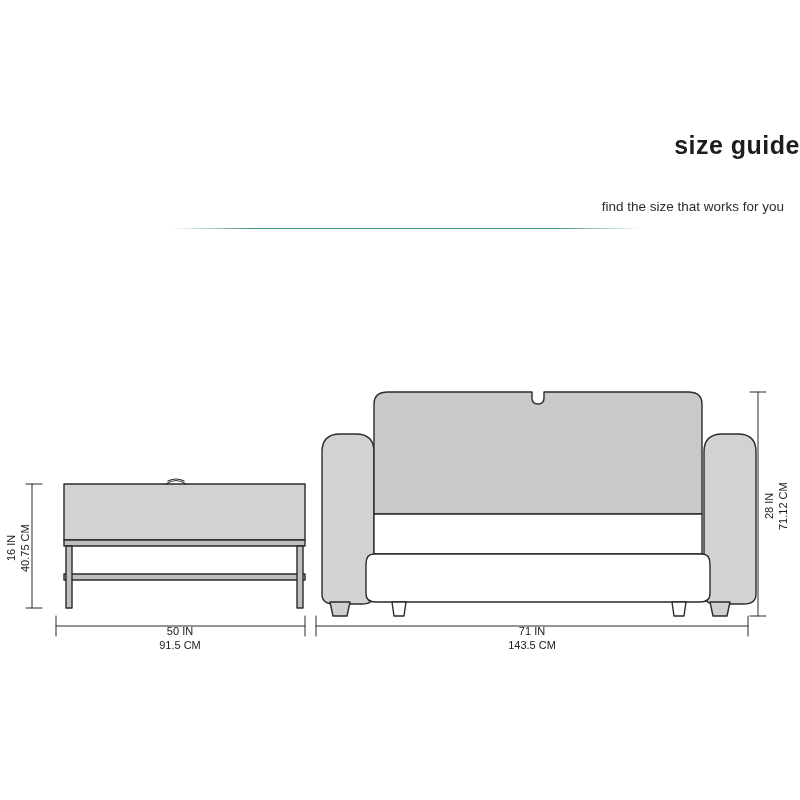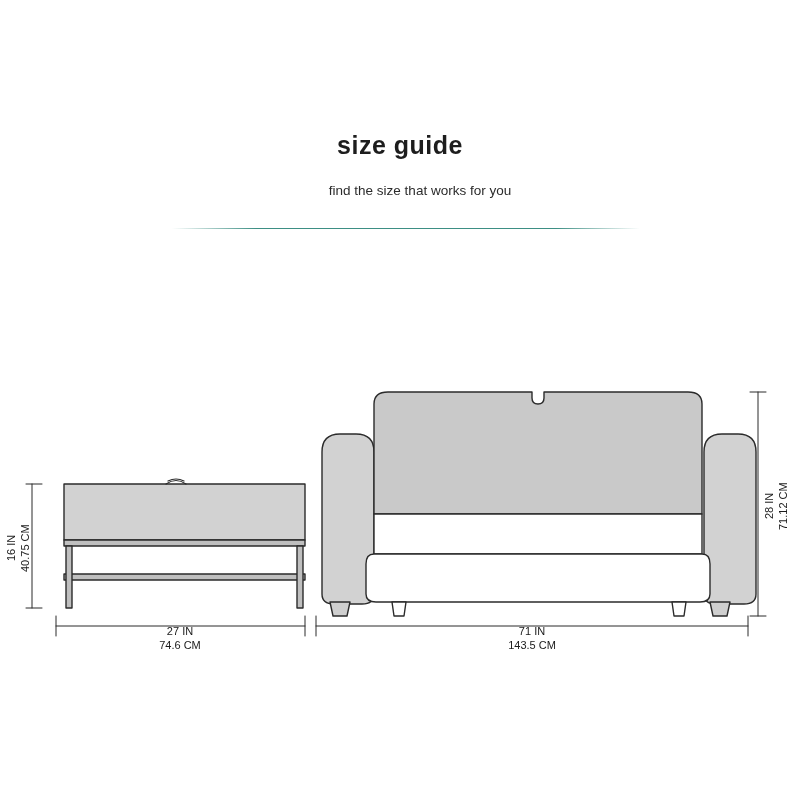--- a/index.html
+++ b/index.html
@@ -19,34 +19,34 @@
     position: absolute;
     inset: 0;
   }
 
   
   .header {
     position: absolute;
     top: 130px;
     left: 0;
     width: 800px;
-    text-align: center;
+    text-align: right;
   }
   .title {
     font-size: 25px;
     font-weight: bold;
     letter-spacing: 0.5px;
     color: #1d1d1d;
     margin: 0;
     line-height: 30px;
   }
   .subtitle {
     font-size: 13.5px;
     color: #2b2b2b;
-    margin: 0;
+    margin: 16px;
     padding-top: 22px;
     line-height: 18px;
     padding-left: 40px;
   }
   .divider {
     position: absolute;
     top: 228px;
     left: 172px;
     width: 468px;
     height: 1px;
@@ -143,22 +143,22 @@
       </g>
     </g>
   </svg>
 
   <div class="dim-label vertical" style="left:4px; top:512px; width:28px; height:72px;">
     <span>16 IN</span><br>
     <span>40.75 CM</span>
   </div>
 
   <div class="dim-label" style="left:100px; top:624px; width:160px;">
-    <span>27 IN</span><br>
-    <span>74.6 CM</span>
+    <span>50 IN</span><br>
+    <span>91.5 CM</span>
   </div>
 
   <div class="dim-label vertical" style="left:762px; top:470px; width:28px; height:72px;">
     <span>28 IN</span><br>
     <span>71.12 CM</span>
   </div>
 
   <div class="dim-label" style="left:452px; top:624px; width:160px;">
     <span>71 IN</span><br>
     <span>143.5 CM</span>

